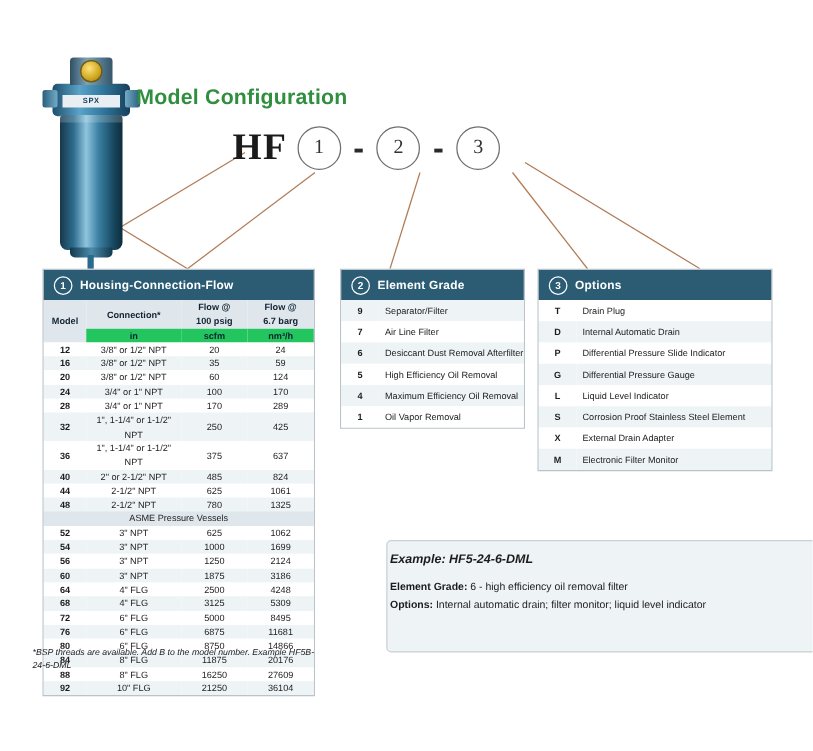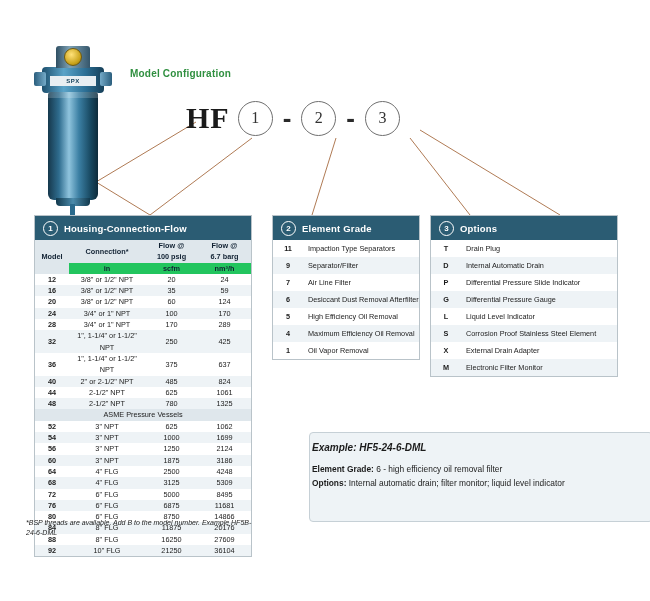--- a/index.html
+++ b/index.html
@@ -110,23 +110,23 @@
     position: absolute;
     left: 33px; top: 172px;
     width: 11px; height: 5px;
     background: #1d4c66;
     border-radius: 2px;
   }
 
   
   .model-config-title {
     position: absolute;
-    left: 130px;
+    left: 109px;
     top: 68px;
-    font-size: 10px;
+    font-size: 17px;
     font-weight: bold;
     color: #2f8f3f;
     letter-spacing: 0.2px;
   }
 
   
   .code-line {
     position: absolute;
     left: 186px;
     top: 98px;
@@ -492,24 +492,20 @@
 
   <div class="footnote">*BSP threads are available. Add B to the model number. Example HF5B-24-6-DML</div>
 
   <div class="tbl" id="element-table">
     <div class="tbl-head">
       <span class="hdr-circ">2</span>
       <span>Element Grade</span>
     </div>
     <table>
       <tbody id="element-body">
-          <tr class="zebra-a">
-            <td class="eg-code">11</td>
-            <td class="eg-desc">Impaction Type Separators</td>
-          </tr>
           <tr class="zebra-b">
             <td class="eg-code">9</td>
             <td class="eg-desc">Separator/Filter</td>
           </tr>
           <tr class="zebra-a">
             <td class="eg-code">7</td>
             <td class="eg-desc">Air Line Filter</td>
           </tr>
           <tr class="zebra-b">
             <td class="eg-code">6</td>

